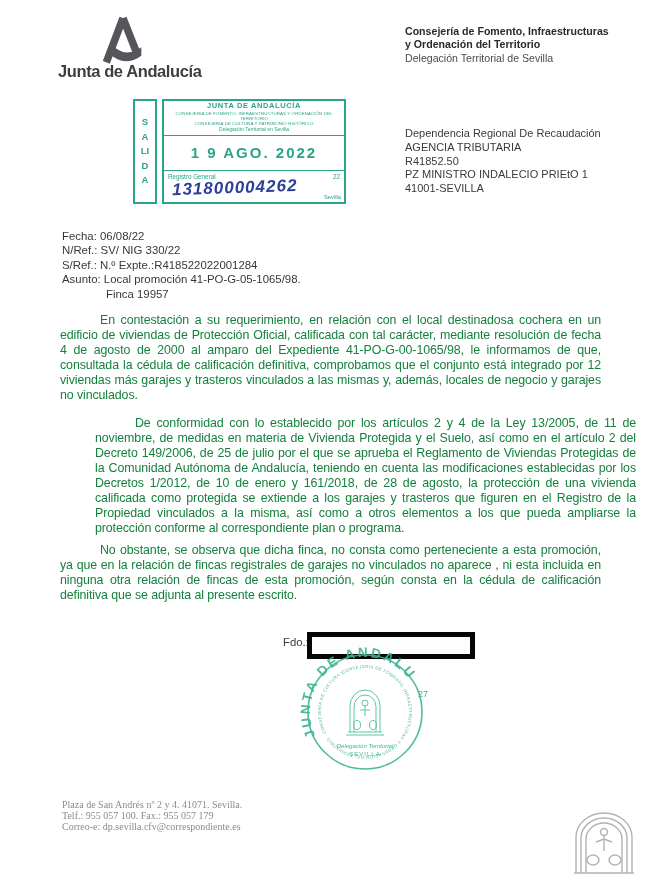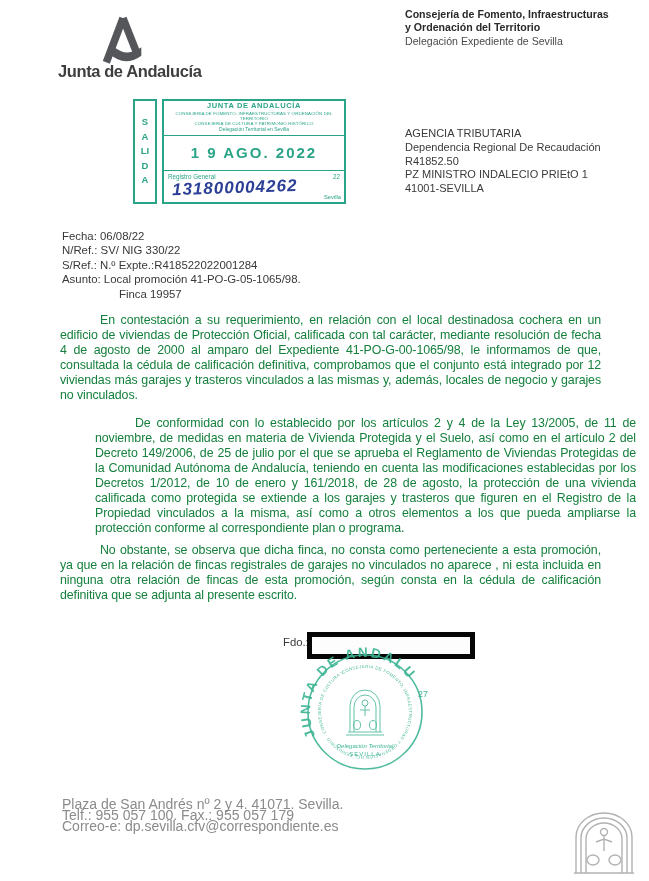--- a/index.html
+++ b/index.html
@@ -8,21 +8,21 @@
     background:#ffffff; overflow:hidden;
     font-family:"Liberation Sans", sans-serif; color:#2e2e2e;
   }
   
   .logo-icon{position:absolute; left:98px; top:12px; width:50px; height:54px;}
   .logo-text{
     position:absolute; left:58px; top:62px; width:140px;
     font-size:16.5px; font-weight:bold; letter-spacing:-0.4px; color:#3e3e41;
     white-space:nowrap;
   }
-  .letterhead{position:absolute; left:405px; top:8px; font-size:10.6px; line-height:13.4px;}
+  .letterhead{position:absolute; left:405px; top:25px; font-size:10.6px; line-height:13.4px;}
   .letterhead .b{font-weight:bold; color:#2a2a2a;}
   .letterhead .n{color:#4a4a4a;}
   
   .entry-stamp{position:absolute; left:90px; top:99px; display:flex; gap:5px; color:#2aa487;}
   .salida-box{
     width:20px; height:101px; border:2px solid #2aa487;
     display:flex; align-items:center; justify-content:center;margin-left:43px;
   }
   .salida-box span{
     display:block; width:9px; word-break:break-all; text-align:center;
@@ -44,56 +44,56 @@
   .reg-city{position:absolute; right:3px; bottom:2px; font-size:5.8px;}
   .handwritten{
     position:absolute; left:8px; top:7px;
     font-size:17px; font-style:italic; font-weight:bold; color:#2c3f96;
     transform:rotate(-2deg); letter-spacing:1px; white-space:nowrap;
   }
   
   .recipient{position:absolute; left:405px; top:127px; font-size:11px; line-height:13.8px; color:#3a3a3a;}
   
   .references{position:absolute; left:62px; top:229px; font-size:11.4px; line-height:14.4px; color:#383838;}
-  .references .indent{margin-left:57px;}
+  .references .indent{margin-left:44px;}
   
   .par{
     position:absolute; left:60px; width:541px;
     font-size:12.4px; line-height:15px; text-align:justify; text-indent:40px;
     color:#15803d; letter-spacing:-0.1px;
   }
   .par1{top:313px;} .par2{top:416px;margin-left:35px;} .par3{top:543px;}
   
   .sig-role{position:absolute; left:150px; top:617px; width:440px; text-align:center; font-size:11.3px; color:#3a3a3a;}
   .sig-fdo{position:absolute; left:283px; top:636px; font-size:11.3px; color:#3a3a3a;}
   .redaction{position:absolute; left:307px; top:632px; width:158px; height:17px; border:5px solid #060606; background:#fdfdfd;}
   
   .round-stamp{position:absolute; left:290px; top:644px; width:150px; height:150px;}
   
-  .footer{position:absolute; left:62px; top:799px; font-size:14px; line-height:11px; color:#8b8b8b;}
+  .footer{position:absolute; left:62px; top:799px; font-size:10px; line-height:11px; color:#8b8b8b;font-family:Liberation Serif, serif;}
   .coat{position:absolute; left:566px; top:811px; width:76px; height:64px;}
 </style>
 </head>
 <body>
 
 <div class="page">
 
   <svg class="logo-icon" viewBox="0 0 60 64" aria-hidden="true">
     <g fill="none" stroke="#55565a" stroke-width="9" stroke-linecap="butt">
       <path d="M10 60 L30 7"></path>
       <path d="M30 7 L47 50"></path>
     </g>
     <path d="M18 40 C28 50 40 51 52 42 L52 52 C38 62 25 60 14 50 Z" fill="#55565a"></path>
   </svg>
   <div class="logo-text">Junta de Andalucía</div>
 
   <div class="letterhead">
     <div class="b">Consejería de Fomento, Infraestructuras</div>
     <div class="b">y Ordenación del Territorio</div>
-    <div class="n">Delegación Expediente de Sevilla</div>
+    <div class="n">Delegación Territorial de Sevilla</div>
   </div>
 
   <div class="entry-stamp">
     <div class="salida-box">
       <span>SALIDA</span>
     </div>
     <div class="stamp-main">
       <div class="stamp-head">
         <div class="stamp-org">JUNTA DE ANDALUCÍA</div>
         <div class="stamp-sub">CONSEJERÍA DE FOMENTO, INFRAESTRUCTURAS Y ORDENACIÓN DEL TERRITORIO</div>
@@ -104,22 +104,22 @@
       <div class="stamp-reg">
         <span class="reg-label">Registro General</span>
         <span class="reg-num">22</span>
         <span class="handwritten">131800004262</span>
         <span class="reg-city">Sevilla</span>
       </div>
     </div>
   </div>
 
   <div class="recipient">
+    <div>Dependencia Regional De Recaudación</div>
     <div>AGENCIA TRIBUTARIA</div>
-    <div>Dependencia Regional De Recaudación</div>
     <div>R41852.50</div>
     <div>PZ MINISTRO INDALECIO PRIEtO 1</div>
     <div>41001-SEVILLA</div>
   </div>
 
   <div class="references">
     <div>Fecha: 06/08/22</div>
     <div>N/Ref.: SV/ NIG  330/22</div>
     <div>S/Ref.: N.º Expte.:R418522022001284</div>
     <div>Asunto: Local  promoción 41-PO-G-05-1065/98.</div>

